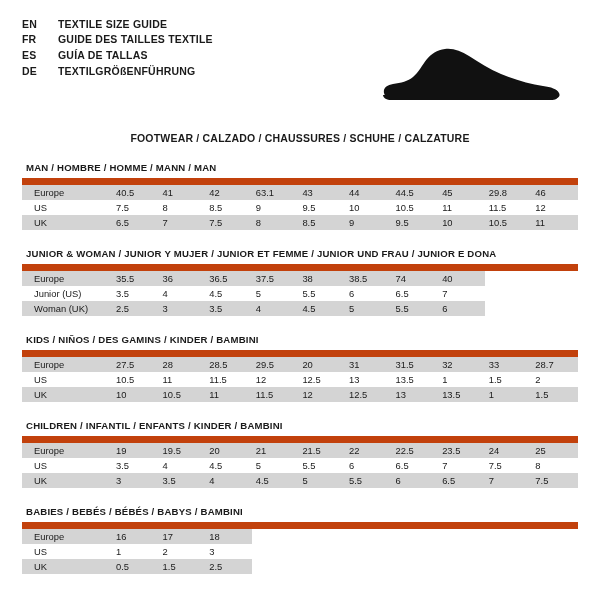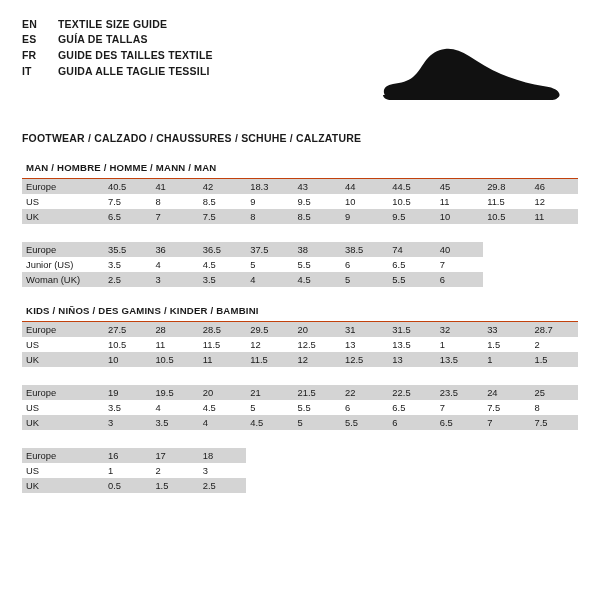--- a/index.html
+++ b/index.html
@@ -58,35 +58,36 @@
     justify-content: center;
   }
   .shoe-wrap svg { display: block; }
 
   
   .footwear-line {
     margin-top: 14px;
     font-size: 10.5px;
     font-weight: bold;
     letter-spacing: 0.2px;
+    text-align: center;
   }
 
   
   .section {
     margin-top: 18px;
   }
   .section:first-of-type {
     margin-top: 30px;
   }
   .section-title {
     font-size: 9.6px;
     font-weight: bold;
     letter-spacing: 0.2px;
     padding: 0 0 5px 4px;
-    border-bottom: 1px solid #c2410c;
+    border-bottom: 7px solid #c2410c;
     color: #1a1a1a;
   }
   table.size-table {
     border-collapse: collapse;
     width: 100%;
     table-layout: fixed;
     font-size: 9.4px;
   }
   table.size-table td {
     height: 15px;
@@ -97,48 +98,48 @@
   table.size-table tr.shaded td {
     background: #d4d4d4;
   }
   table.size-table tr.plain td {
     background: #ffffff;
   }
   td.rowlabel {
     width: 78px;
   }
   table.size-table tr td:first-child {
-    padding-left: 4px;
+    padding-left: 12px;
   }
 
   
 </style>
 </head>
 <body>
 
 <div class="page">
 
   <div class="header">
     <table class="lang-table">
       <tbody>
         <tr>
           <td class="lang-code">EN</td>
           <td class="lang-title">TEXTILE SIZE GUIDE</td>
         </tr>
         <tr>
+          <td class="lang-code">FR</td>
+          <td class="lang-title">GUIDE DES TAILLES TEXTILE</td>
+        </tr>
+        <tr>
           <td class="lang-code">ES</td>
           <td class="lang-title">GUÍA DE TALLAS</td>
         </tr>
         <tr>
-          <td class="lang-code">FR</td>
-          <td class="lang-title">GUIDE DES TAILLES TEXTILE</td>
-        </tr>
-        <tr>
-          <td class="lang-code">IT</td>
-          <td class="lang-title">GUIDA ALLE TAGLIE TESSILI</td>
+          <td class="lang-code">DE</td>
+          <td class="lang-title">TEXTILGRÖßENFÜHRUNG</td>
         </tr>
       </tbody>
     </table>
 
     <div class="shoe-wrap">
       <svg width="190" height="70" viewBox="0 0 190 70" aria-hidden="true">
         <path d="M18 58 C14 58 10 56 9 52 C8 47 12 44 18 43 C26 42 33 40 38 36
                  C44 31 47 24 52 18 C56 13 62 9 70 8 C78 7 86 10 94 15
                  C104 21 114 28 126 33 C140 39 155 43 168 45
                  C176 46 182 48 184 52 C186 56 182 58 176 58 Z" fill="#111111"></path>
@@ -151,21 +152,21 @@
 
   <div class="section">
     <div class="section-title">MAN / HOMBRE / HOMME / MANN / MAN</div>
     <table class="size-table">
       <tbody>
         <tr class="shaded">
           <td class="rowlabel">Europe</td>
           <td>40.5</td>
           <td>41</td>
           <td>42</td>
-          <td>18.3</td>
+          <td>63.1</td>
           <td>43</td>
           <td>44</td>
           <td>44.5</td>
           <td>45</td>
           <td>29.8</td>
           <td>46</td>
         </tr>
         <tr class="plain">
           <td class="rowlabel">US</td>
           <td>7.5</td>
@@ -190,20 +191,21 @@
           <td>9.5</td>
           <td>10</td>
           <td>10.5</td>
           <td>11</td>
         </tr>
       </tbody>
     </table>
   </div>
 
   <div class="section">
+    <div class="section-title">JUNIOR &amp; WOMAN / JUNIOR Y MUJER / JUNIOR ET FEMME / JUNIOR UND FRAU / JUNIOR E DONA</div>
     <table class="size-table">
       <tbody>
         <tr class="shaded">
           <td class="rowlabel">Europe</td>
           <td>35.5</td>
           <td>36</td>
           <td>36.5</td>
           <td>37.5</td>
           <td>38</td>
           <td>38.5</td>
@@ -283,20 +285,21 @@
           <td>13</td>
           <td>13.5</td>
           <td>1</td>
           <td>1.5</td>
         </tr>
       </tbody>
     </table>
   </div>
 
   <div class="section">
+    <div class="section-title">CHILDREN / INFANTIL / ENFANTS / KINDER / BAMBINI</div>
     <table class="size-table">
       <tbody>
         <tr class="shaded">
           <td class="rowlabel">Europe</td>
           <td>19</td>
           <td>19.5</td>
           <td>20</td>
           <td>21</td>
           <td>21.5</td>
           <td>22</td>
@@ -329,20 +332,21 @@
           <td>6</td>
           <td>6.5</td>
           <td>7</td>
           <td>7.5</td>
         </tr>
       </tbody>
     </table>
   </div>
 
   <div class="section">
+    <div class="section-title">BABIES / BEBÉS / BÉBÉS / BABYS / BAMBINI</div>
     <table class="size-table">
       <tbody>
         <tr class="shaded">
           <td class="rowlabel">Europe</td>
           <td>16</td>
           <td>17</td>
           <td>18</td>
           <td style="background: rgb(255, 255, 255);"></td>
           <td style="background: rgb(255, 255, 255);"></td>
           <td style="background: rgb(255, 255, 255);"></td>

